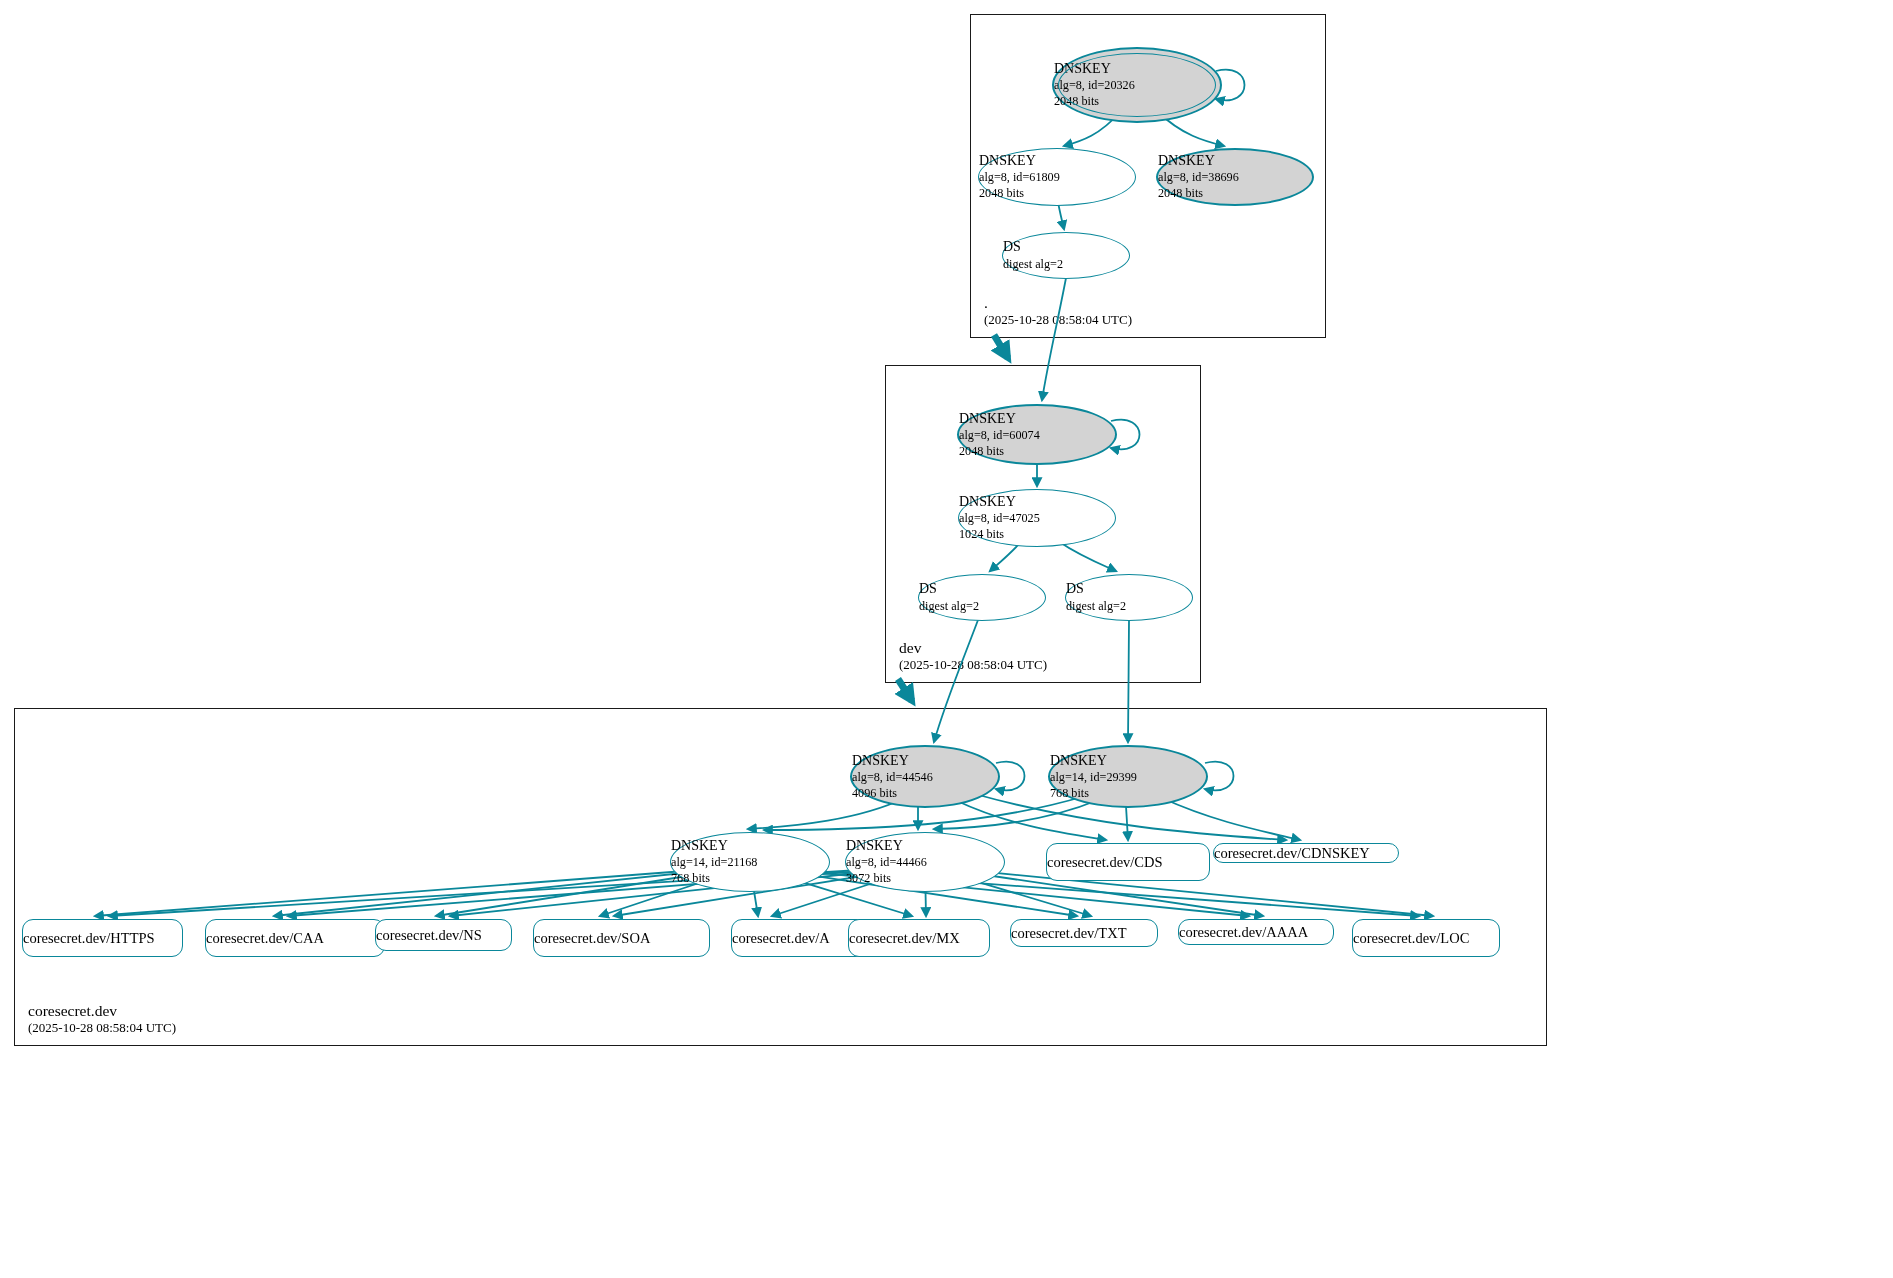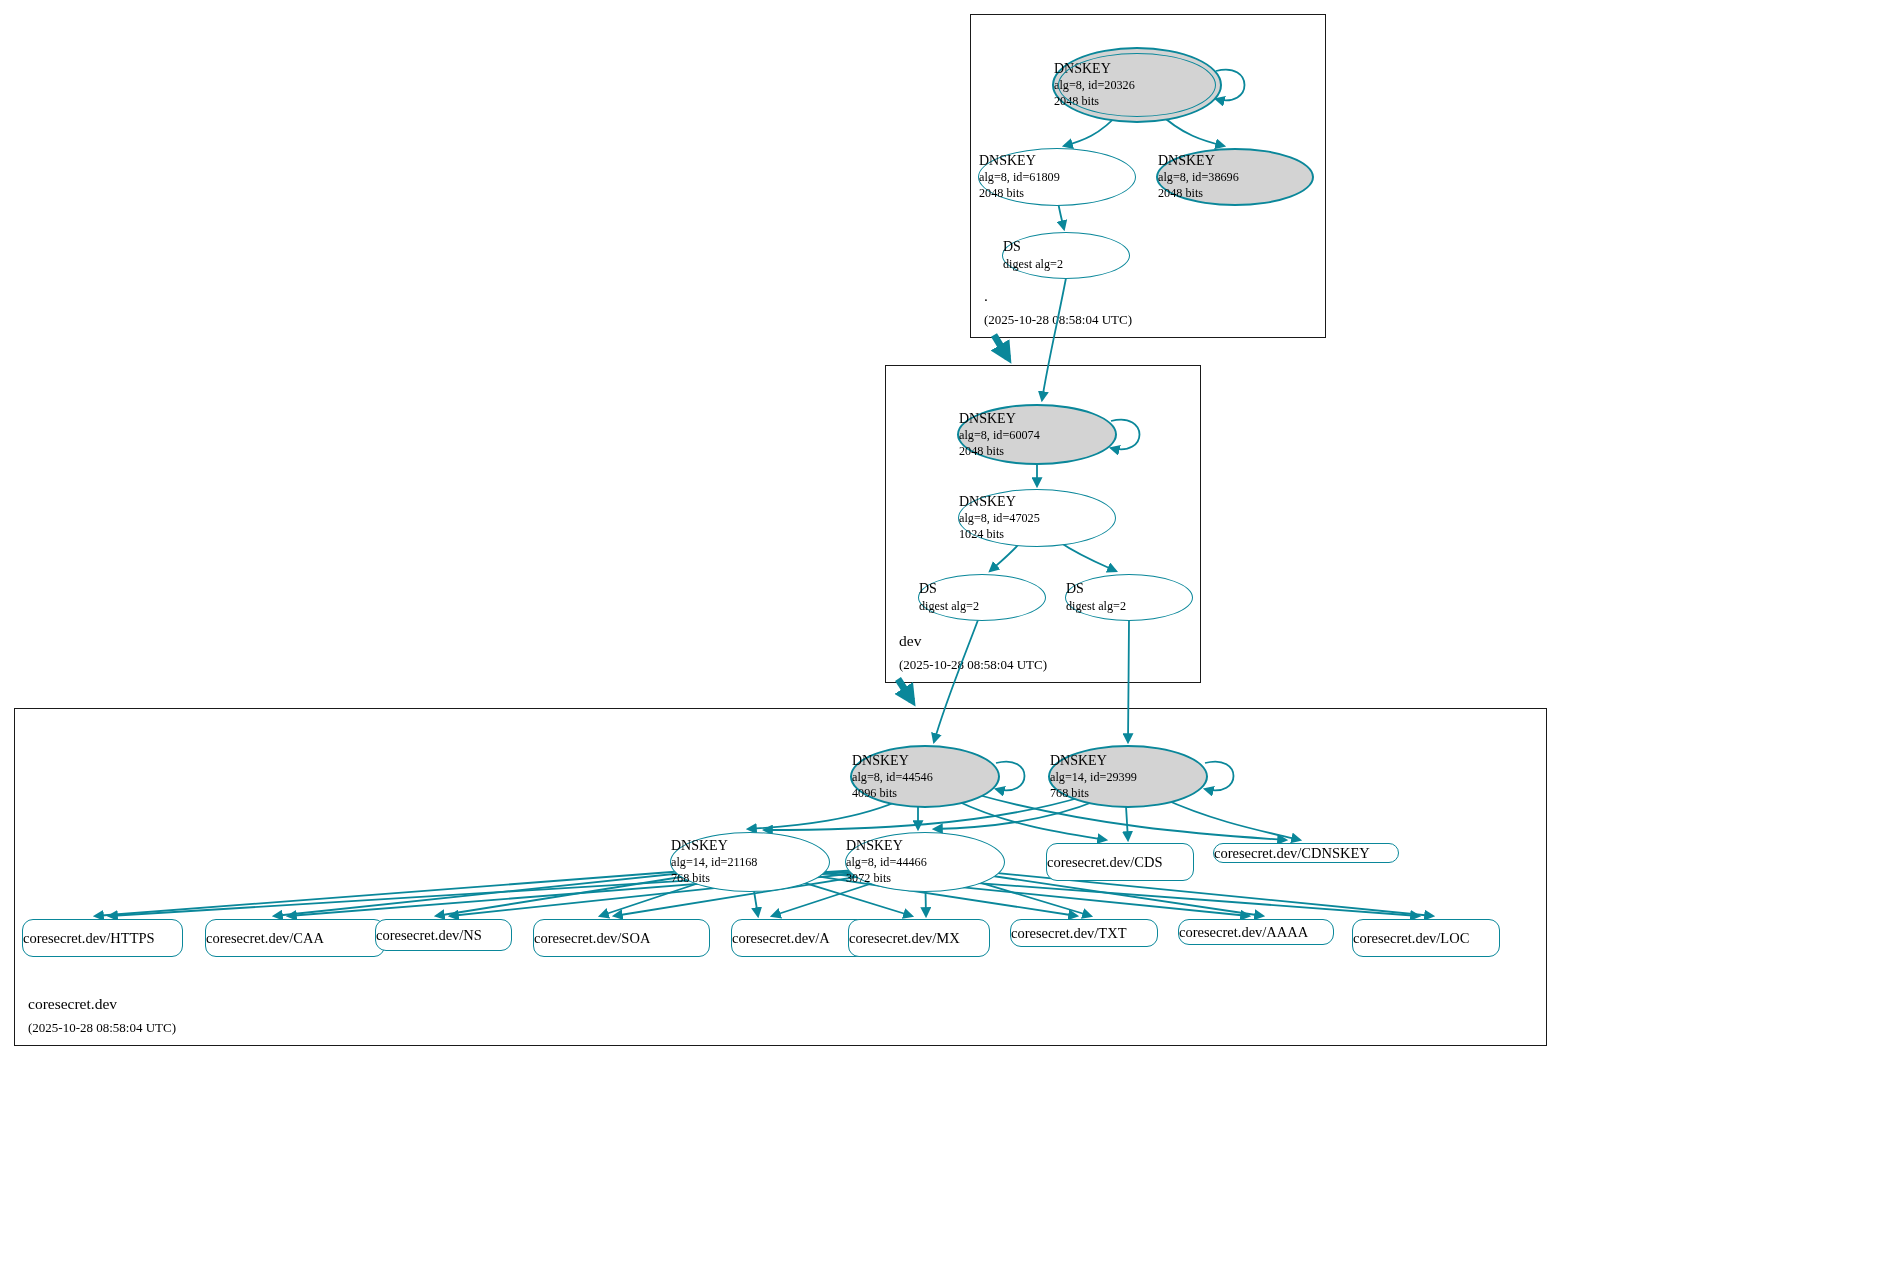--- a/index.html
+++ b/index.html
@@ -13,21 +13,21 @@
     overflow: hidden;
   }
   .zonebox {
     position: absolute;
     border: 1px solid #1a1a1a;
     background: transparent;
     z-index: 0;
   }
   .zlabel { position: absolute; left: 13px; bottom: 9px; }
   .zname { display: block; font-size: 15.5px; line-height: 1.2; }
-  .zts   { display: block; font-size: 13px;  line-height: 1.2; margin-top: 7px; }
+  .zts   { display: block; font-size: 13px;  line-height: 1.2; }
   #edges { position: absolute; left: 0; top: 0; z-index: 1; }
   .node {
     position: absolute;
     z-index: 2;
     display: flex;
     flex-direction: column;
     align-items: flex-start;
     justify-content: center;
     text-align: center;
     background: #fff;
@@ -189,21 +189,21 @@
     <span class="nt">DNSKEY</span>
     <span class="nm">alg=14, id=21168</span>
     <span class="nm">768 bits</span>
   </div>
   <div class="node ellipse" style="left:845px;top:832px;width:160px;height:60px">
     <span class="nt">DNSKEY</span>
     <span class="nm">alg=8, id=44466</span>
     <span class="nm">3072 bits</span>
   </div>
 
-  <div class="node rrbox" style="left:1046px;top:843px;width:148px;height:38px">
+  <div class="node rrbox" style="left:1046px;top:843px;width:164px;height:38px">
     <span>coresecret.dev/CDS</span>
   </div>
   <div class="node rrbox" style="left:1213px;top:843px;width:186px;height:20px">
     <span>coresecret.dev/CDNSKEY</span>
   </div>
 
   <div class="node rrbox" style="left:22px;top:919px;width:161px;height:38px">
     <span>coresecret.dev/HTTPS</span>
   </div>
   <div class="node rrbox" style="left:205px;top:919px;width:180px;height:38px">

